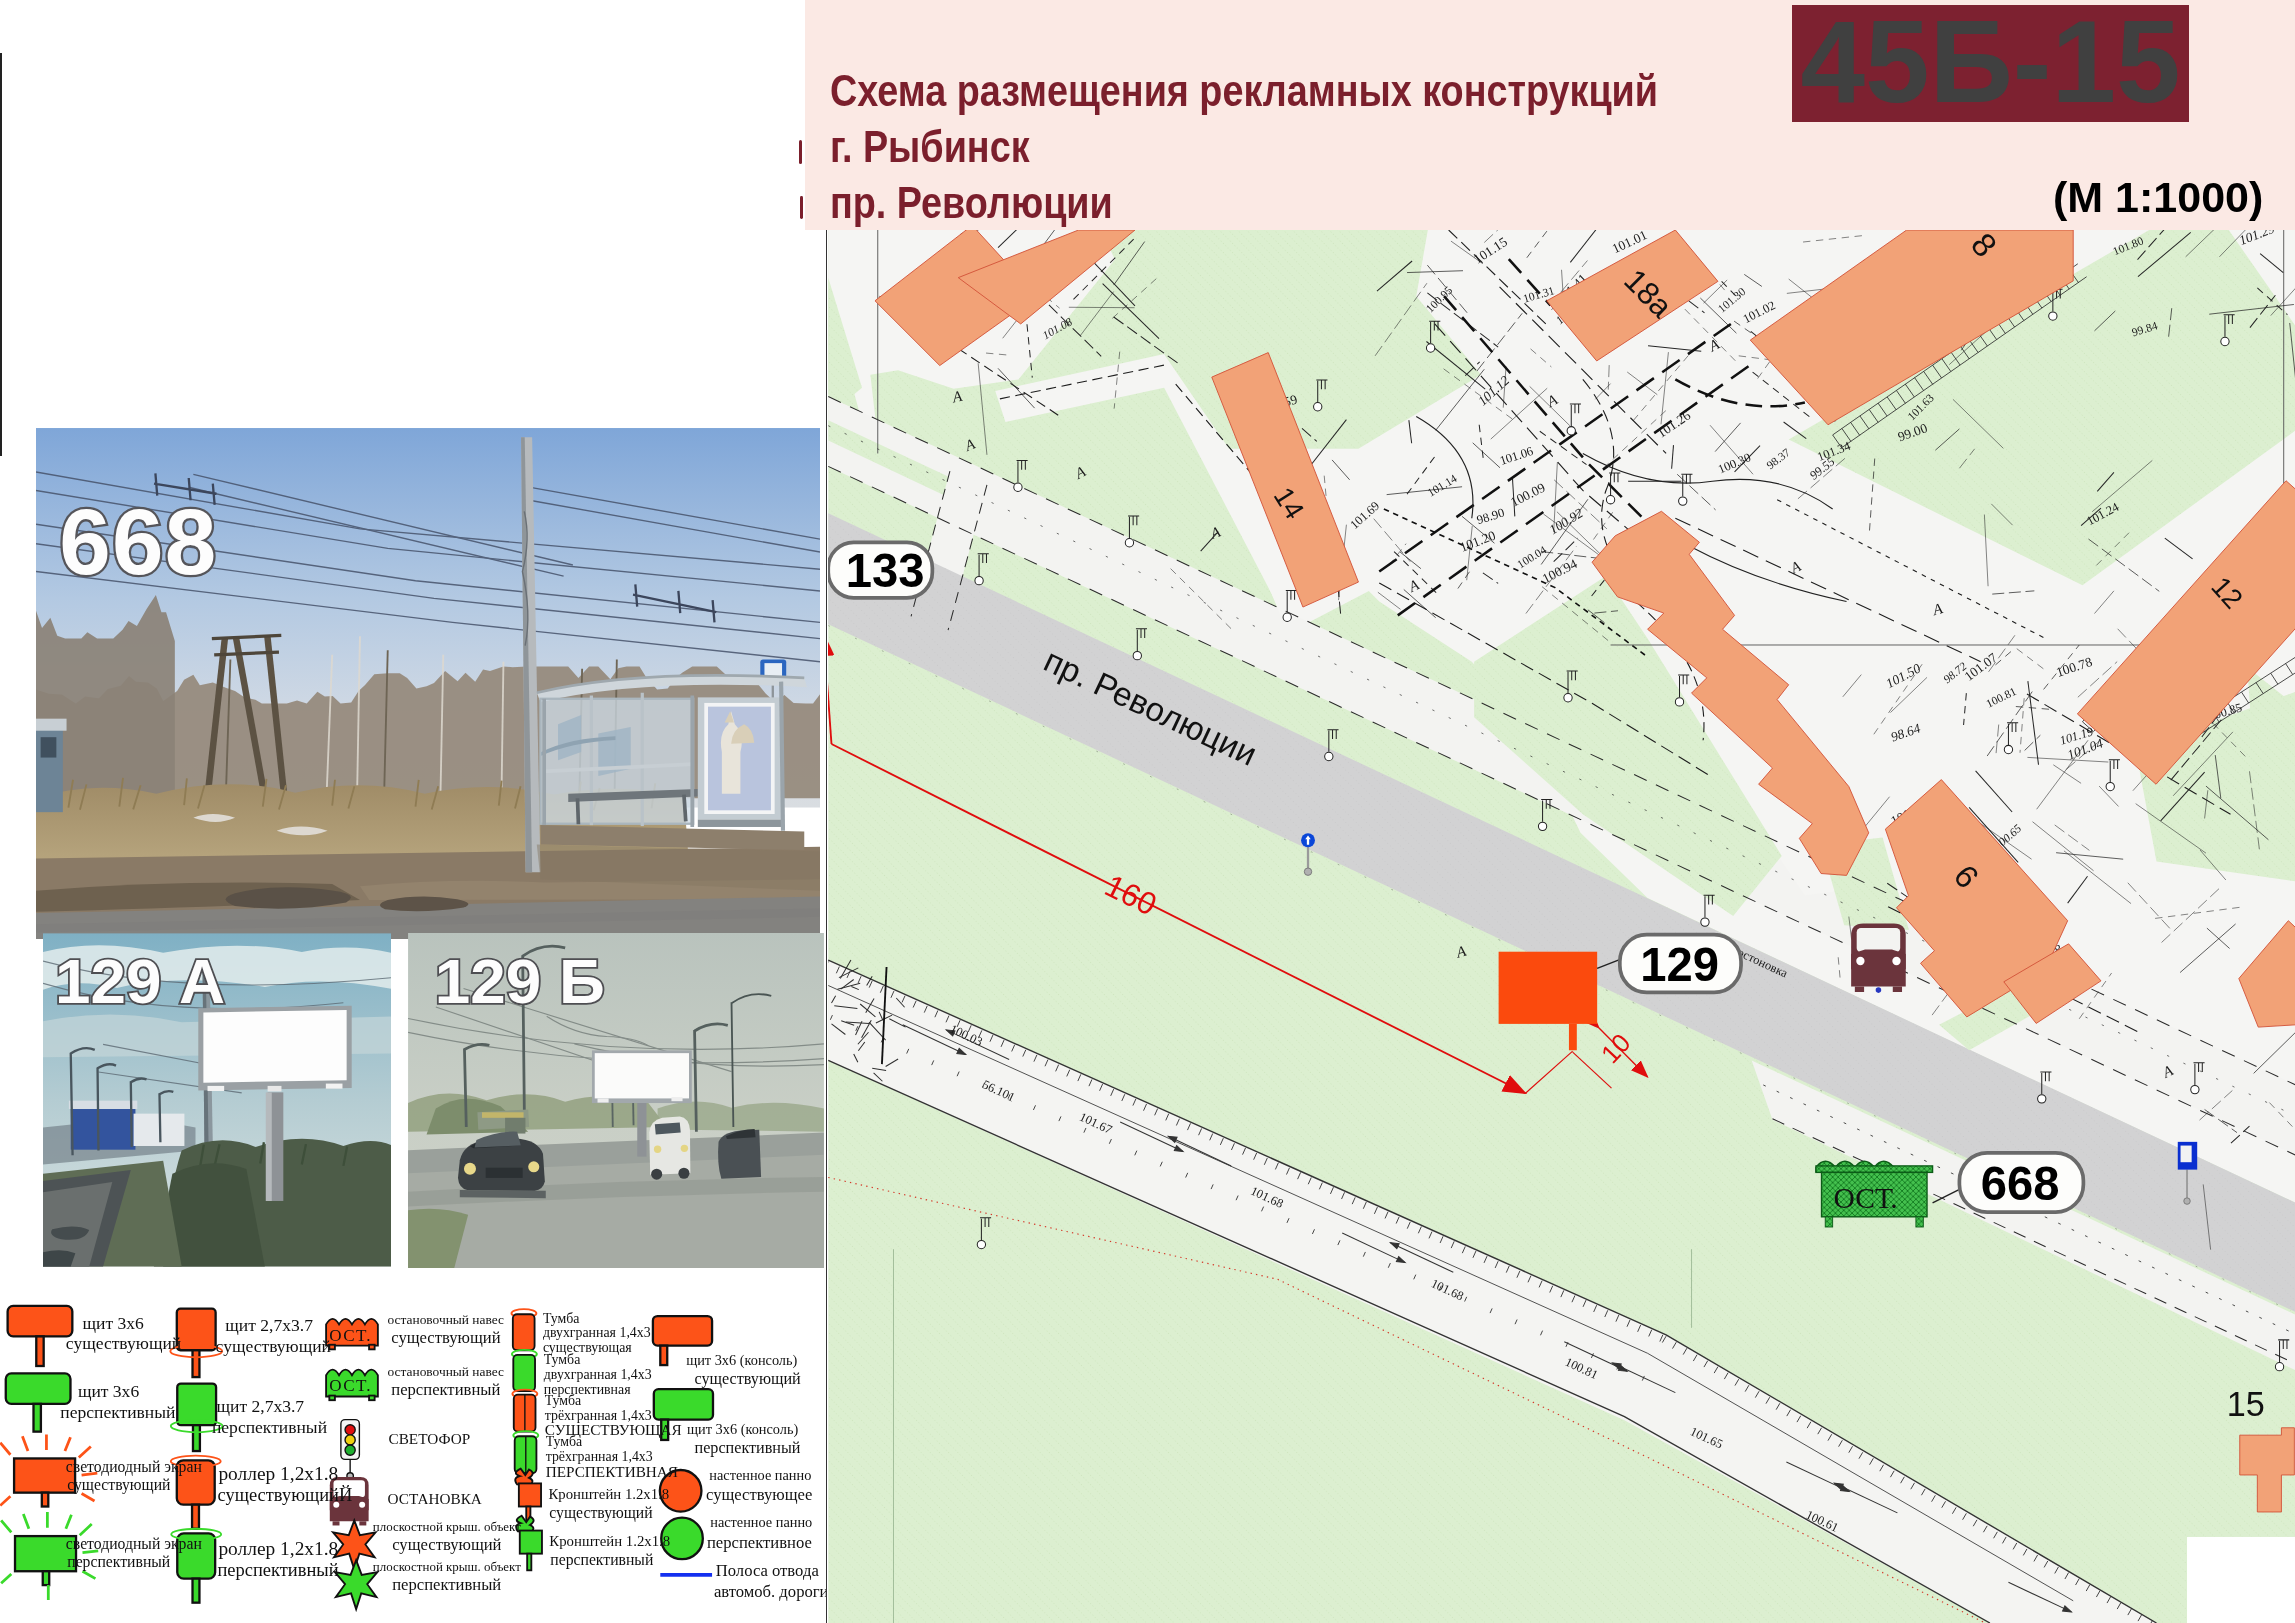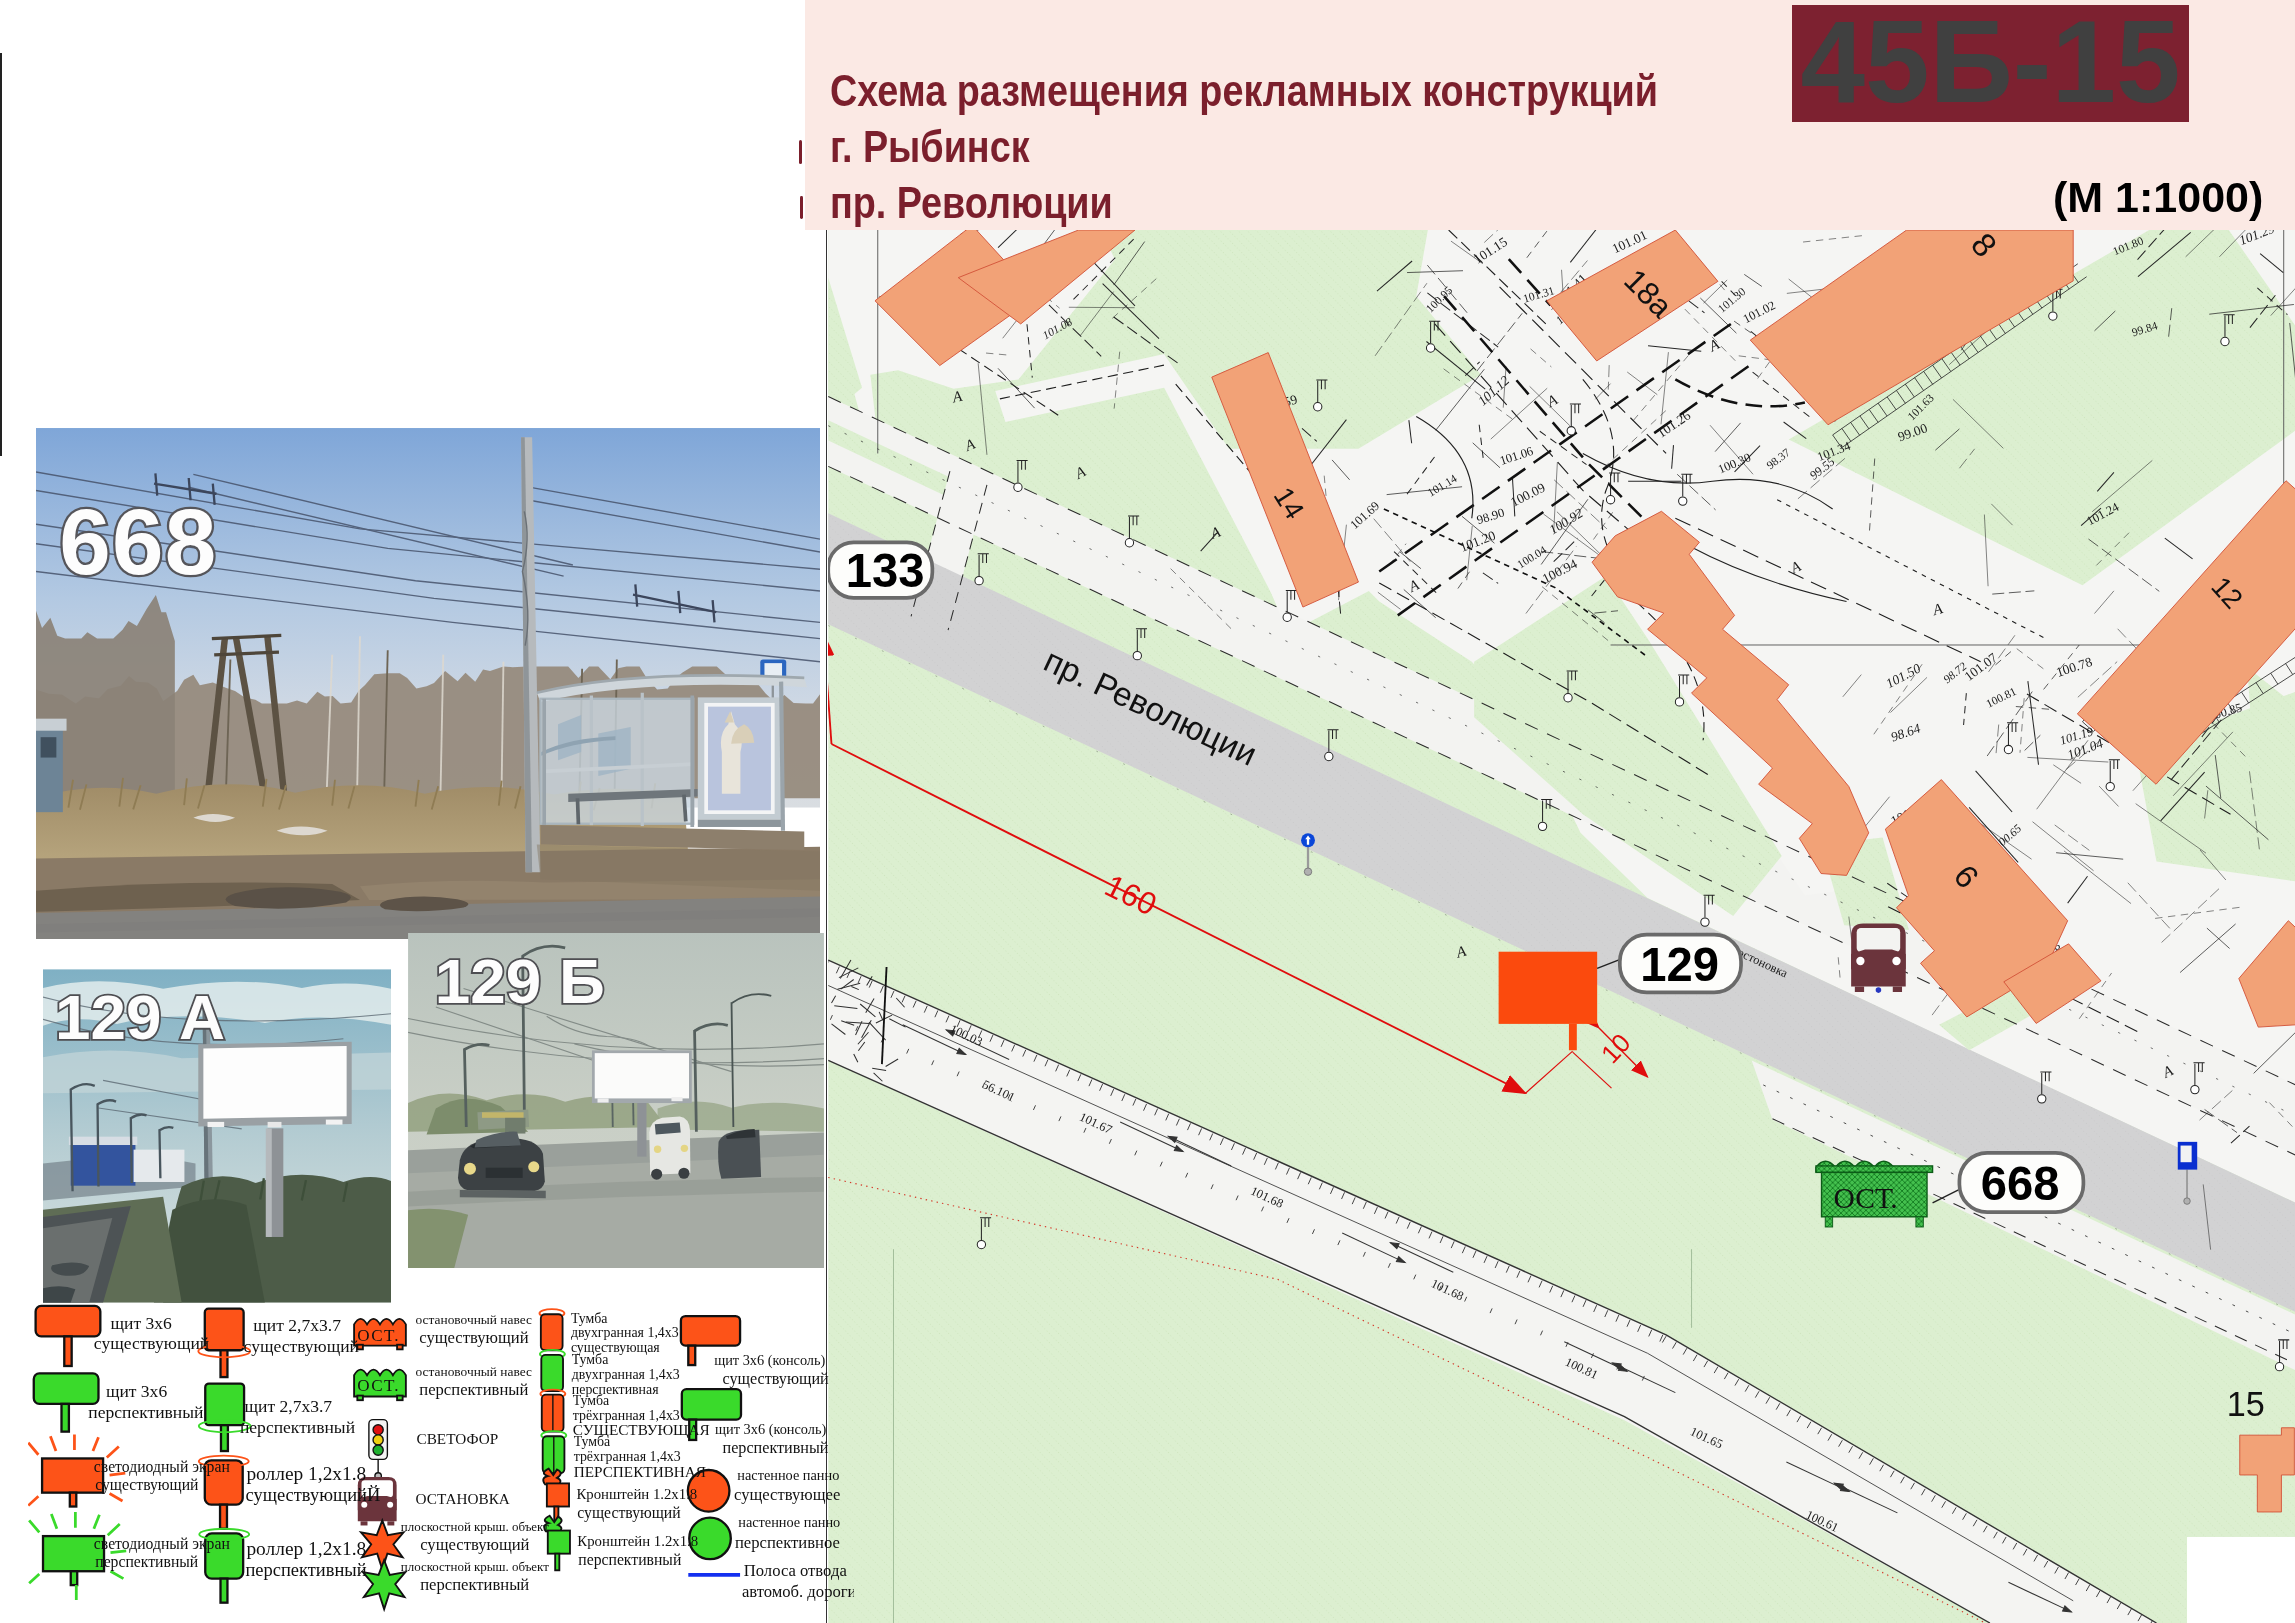--- a/index.html
+++ b/index.html
@@ -868,21 +868,21 @@
   <line x1="1610" y1="548" x2="1614" y2="870" stroke="#9aa4ab" stroke-width="9"></line>
   <path d="M1090,858 L1660,872 L1660,912 L1090,900 z" fill="#8d7f6c"></path>
 </g>
 
 <path d="M1082,900 L1694,915 L1694,1000 L1090,975 z" fill="#84766278"></path>
 
 <text x="50" y="316" font-size="200" font-weight="bold" fill="#fdfdfd" stroke="#55555a" stroke-width="10" paint-order="stroke" font-family="Liberation Sans, sans-serif" letter-spacing="3">668</text>
 </svg>
 </div>
 
-<div class="abs" style="left:43px;top:969px;width:348px;height:334px;">
+<div class="abs" style="left:43px;top:933px;width:348px;height:334px;">
 <svg width="348" height="334" viewBox="0 0 753 721" xmlns="http://www.w3.org/2000/svg">
 <defs>
 <linearGradient id="skyA" x1="0" y1="0" x2="0" y2="1">
   <stop offset="0" stop-color="#7fb0c4"></stop>
   <stop offset="0.5" stop-color="#b4ccd2"></stop>
   <stop offset="1" stop-color="#dde5e2"></stop>
 </linearGradient>
 </defs>
 <rect width="753" height="721" fill="url(#skyA)"></rect>
 <path d="M0,40 Q120,10 260,42 Q420,12 560,40 Q660,20 753,42 L753,120 Q600,90 480,116 Q300,86 160,118 Q70,96 0,122 z" fill="#e9f0ef" opacity="0.8"></path>
@@ -1008,21 +1008,21 @@
 <rect x="496" y="362" width="20" height="122" fill="#8e9296"></rect>
 <rect x="398" y="254" width="216" height="114" fill="#a2a8ac"></rect>
 <rect x="404" y="260" width="204" height="98" fill="#fbfbfa"></rect>
 <rect x="410" y="358" width="24" height="9" fill="#eee"></rect>
 <rect x="570" y="355" width="24" height="9" fill="#eee"></rect>
 
 <text x="58" y="152" font-size="138" font-weight="bold" fill="#fdfdfd" stroke="#4e4e52" stroke-width="8" paint-order="stroke" font-family="Liberation Sans, sans-serif">129  Б</text>
 </svg>
 </div>
 
-<div class="abs" style="left:0px;top:1268px;width:826px;height:355px;padding-left:28px;">
+<div class="abs" style="left:0px;top:1268px;width:826px;height:355px;">
 <svg width="826" height="355" viewBox="0 2740 1786 768" xmlns="http://www.w3.org/2000/svg" font-family="Liberation Serif, serif" fill="#111">
 <g id="lg-icons" stroke="#111" stroke-width="5">
 
 <g fill="#fd5318">
           <rect x="16" y="2822" width="140" height="66" rx="12"></rect>
           <rect x="78" y="2888" width="16" height="64"></rect>
         </g>
 
 <g fill="#3ada2b">
           <rect x="12" y="2968" width="140" height="66" rx="12"></rect>

